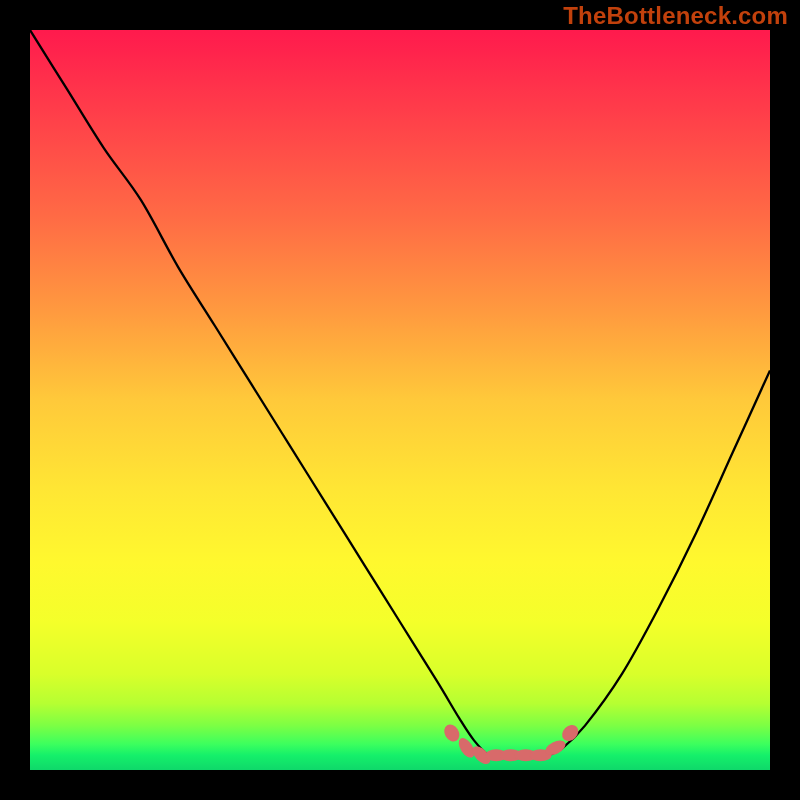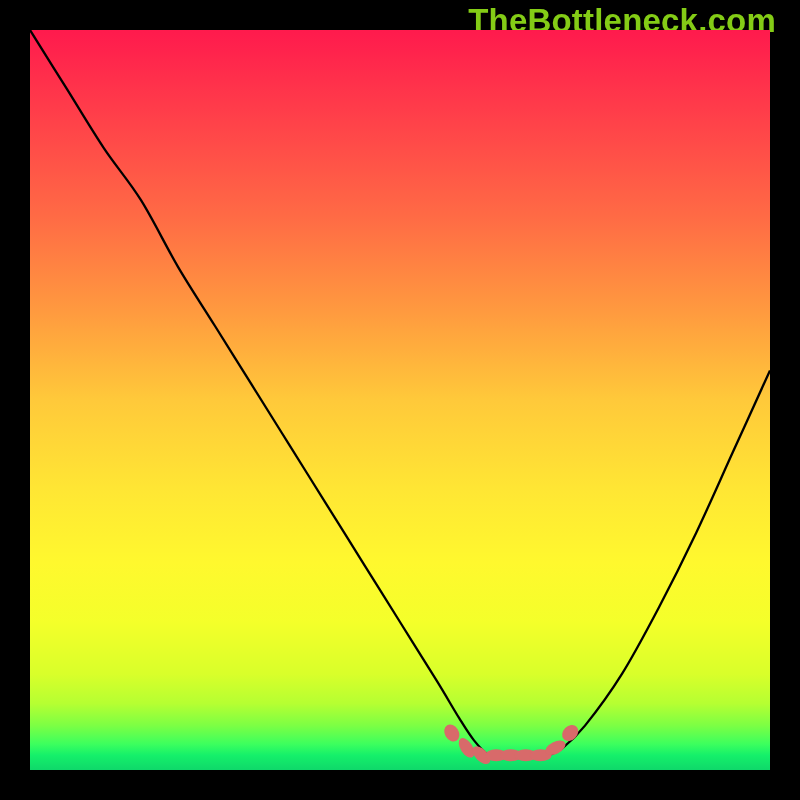--- a/index.html
+++ b/index.html
@@ -15,23 +15,23 @@
     position: absolute;
     left: 0;
     top: 0;
     width: 800px;
     height: 800px;
     background: #000;
   }
   .watermark {
     position: absolute;
     top: 2px;
-    right: 24px;
-    color: #84cc16;
-    font-size: 33px;
+    right: 12px;
+    color: #c2410c;
+    font-size: 24px;
     font-weight: 600;
     letter-spacing: 0.2px;
     user-select: none;
   }
   .plot-area {
     position: absolute;
     left: 30px;
     top: 30px;
     width: 740px;
     height: 740px;

